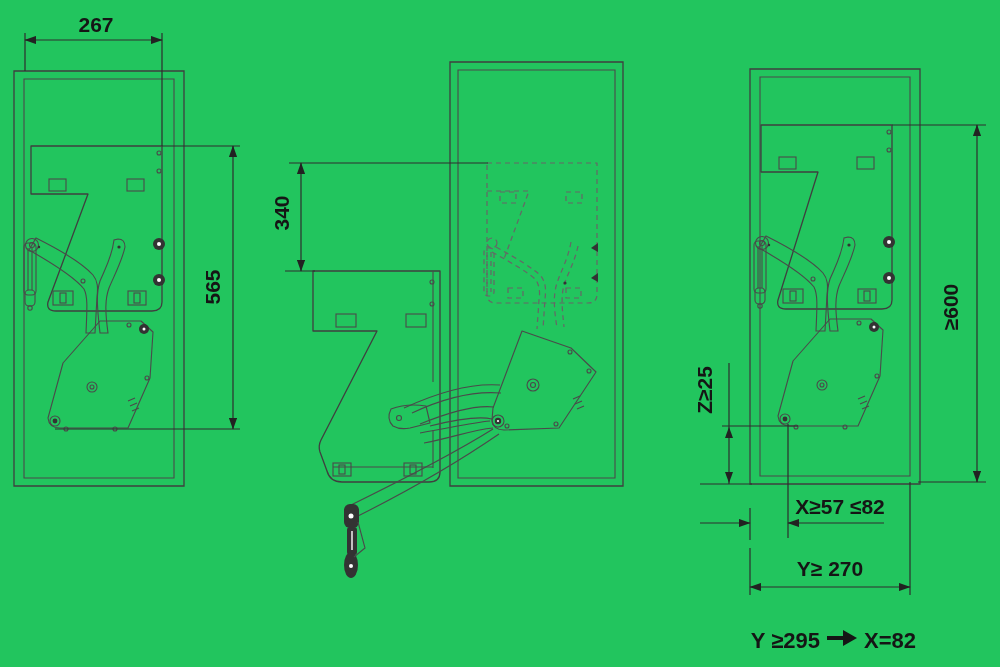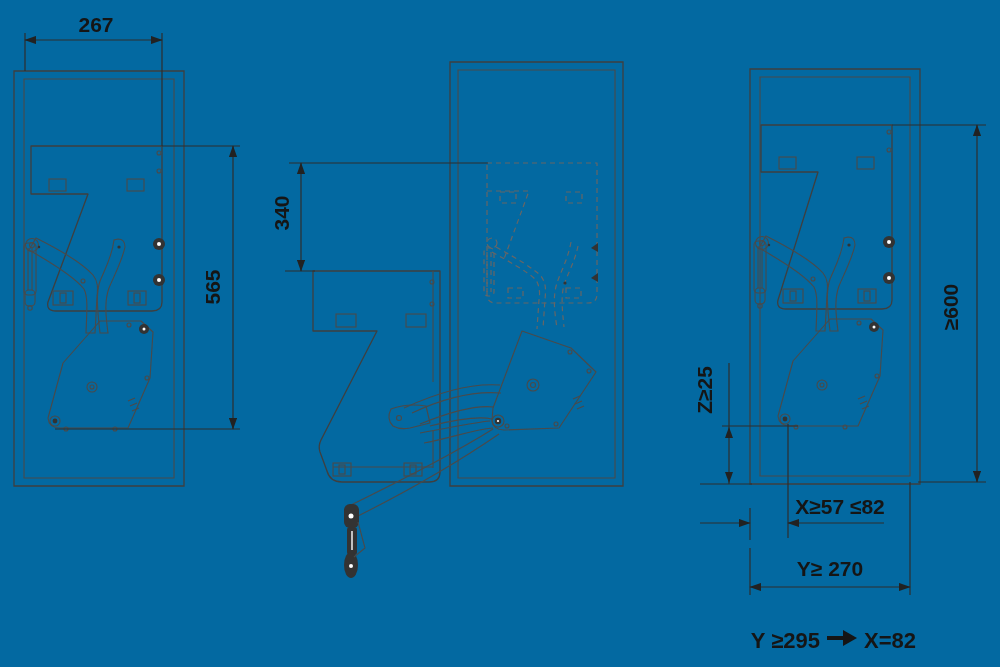--- a/index.html
+++ b/index.html
@@ -1,16 +1,16 @@
 <!DOCTYPE html>
 <html><head>
 <meta charset="utf-8">
 <style>
   html,body{margin:0;padding:0;background:#ffffff;}
-  #stage{position:relative;width:1000px;height:667px;background:#0369a1;overflow:hidden;
+  #stage{position:relative;width:1000px;height:667px;background:#22c55e;overflow:hidden;
          font-family:"Liberation Sans",sans-serif;}
   svg{display:block;}
   .ln{stroke:#3f3f3f;stroke-width:1.3;fill:none;}
   .thin{stroke:#4a4a4a;stroke-width:1.1;fill:none;}
   .dimln{stroke:#2e2e2e;stroke-width:1.2;fill:none;}
   .dash{stroke:#666666;stroke-width:1.2;fill:none;stroke-dasharray:5 4;}
   .dkfill{fill:#333333;stroke:none;}
   .wfill{fill:#ffffff;stroke:none;}
   .dim{font:bold 21px "Liberation Sans",sans-serif;fill:#151515;}
   .note{font:bold 22px "Liberation Sans",sans-serif;fill:#151515;}

